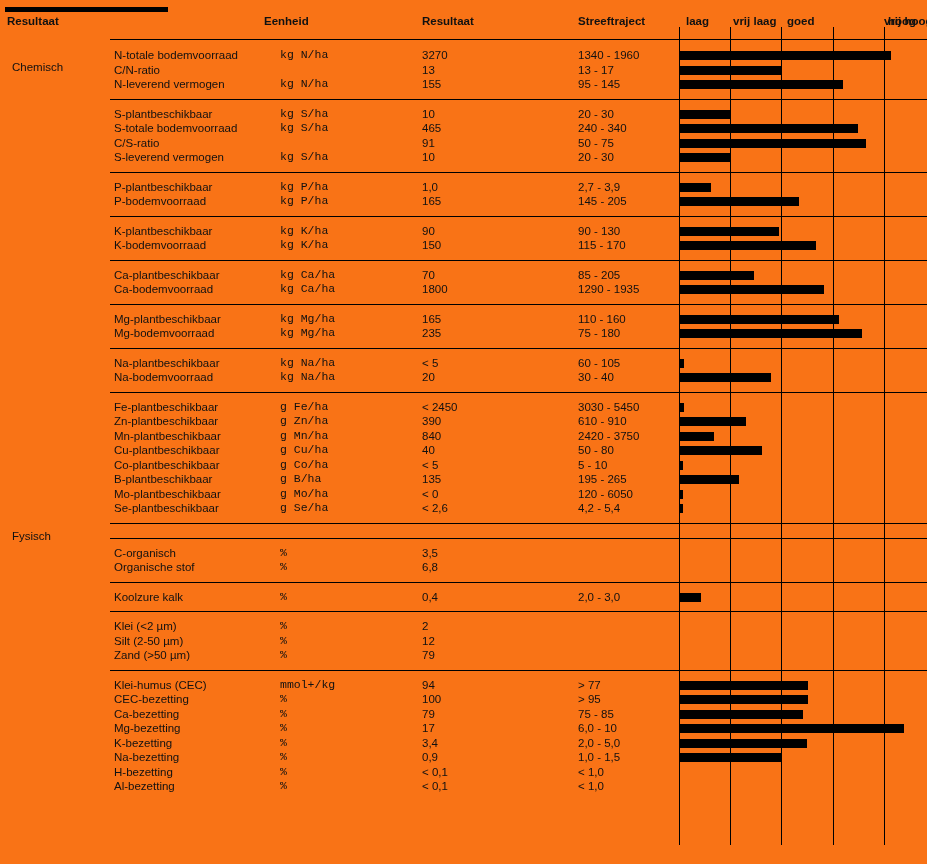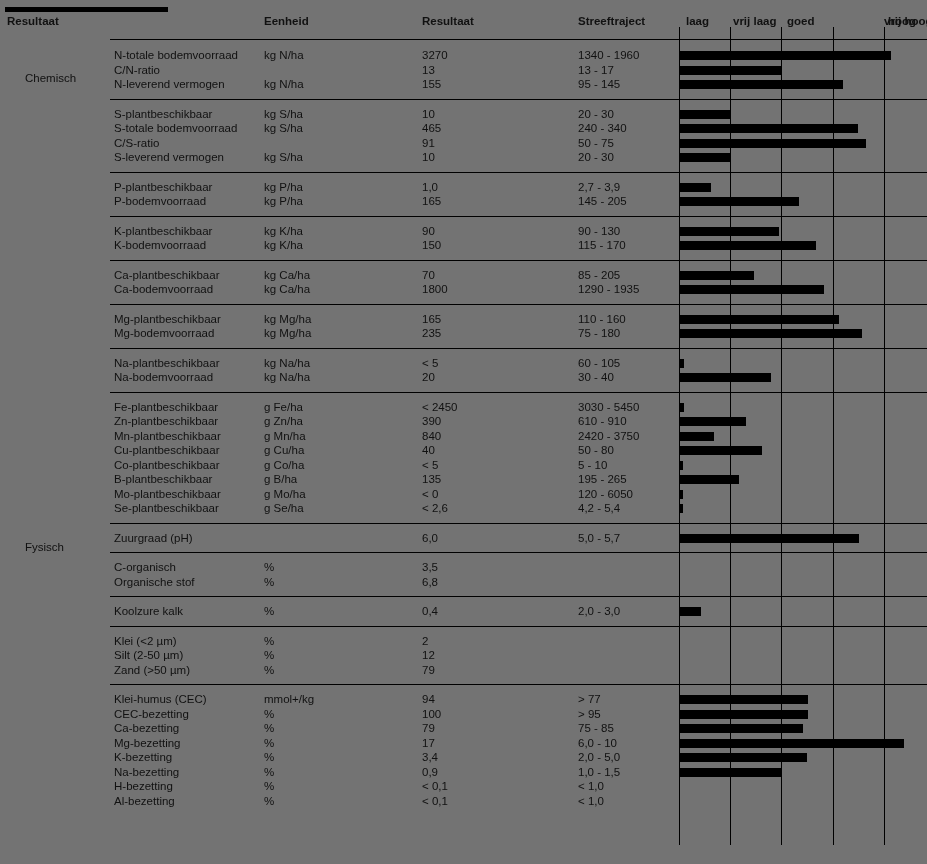--- a/index.html
+++ b/index.html
@@ -1,42 +1,42 @@
 <!DOCTYPE html>
 <html><head>
 <meta charset="utf-8">
 <style>
   html,body{margin:0;padding:0;background:#fff;}
   #page{
     position:relative;
     width:927px;height:864px;
-    background:#737373;color:#111;
+    background:#f97316;color:#111;
     font-family:"Liberation Sans","DejaVu Sans",sans-serif;
     font-size:11.5px;
     overflow:hidden;
   }
   .nowrap{white-space:nowrap;}
   
   #top-rule{position:absolute;left:5px;top:7px;width:163px;height:5px;background:#000;}
   
   #header{position:absolute;left:0;top:0;width:927px;height:40px;}
   #header .h{position:absolute;top:15px;font-weight:bold;white-space:nowrap;}
   #header-underline{position:absolute;left:110px;right:0;top:39px;height:1px;background:#000;}
   .h-tick{position:absolute;top:27px;width:1px;height:12px;background:#000;}
   
   .gridline{position:absolute;top:40px;height:805px;width:1px;background:#000;}
   
-  .cat-label{position:absolute;left:25px;white-space:nowrap;margin-top:11px;}
+  .cat-label{position:absolute;left:12px;white-space:nowrap;}
   
   #table-body{position:absolute;left:0;top:40px;width:927px;}
   .group{position:relative;padding:8px 0 7px 0;}
   .group .sep{position:absolute;left:110px;right:0;bottom:-1px;height:1px;background:#000;}
   .row{position:relative;height:14.5px;line-height:14.5px;width:835px;}
   .c-name{position:absolute;left:114px;white-space:nowrap;}
-  .c-unit{position:absolute;left:264px;white-space:nowrap;}
+  .c-unit{position:absolute;left:280px;white-space:nowrap;font-family:Liberation Mono, monospace;}
   .c-val{position:absolute;left:422px;white-space:nowrap;}
   .c-range{position:absolute;left:578px;white-space:nowrap;}
   .bar{position:absolute;left:680px;top:3px;height:9px;background:#000;}
 </style>
 </head>
 <body>
 
 <div id="page">
 
   <div id="top-rule"></div>
@@ -262,26 +262,20 @@
         <div class="row">
           <span class="c-name nowrap">Se-plantbeschikbaar</span>
           <span class="c-unit nowrap">g Se/ha</span>
           <span class="c-val nowrap">&lt; 2,6</span>
           <span class="c-range nowrap">4,2 - 5,4</span>
           <div class="bar" style="width: 3px; left: 680px;"></div>
         </div>
         <div class="sep"></div>
       </div>
       <div class="group">
-        <div class="row">
-          <span class="c-name nowrap">Zuurgraad (pH)</span>
-          <span class="c-val nowrap">6,0</span>
-          <span class="c-range nowrap">5,0 - 5,7</span>
-          <div class="bar" style="width: 179px; left: 680px;"></div>
-        </div>
         <div class="sep"></div>
       </div>
       <div class="group">
         <div class="row">
           <span class="c-name nowrap">C-organisch</span>
           <span class="c-unit nowrap">%</span>
           <span class="c-val nowrap">3,5</span>
         </div>
         <div class="row">
           <span class="c-name nowrap">Organische stof</span>

